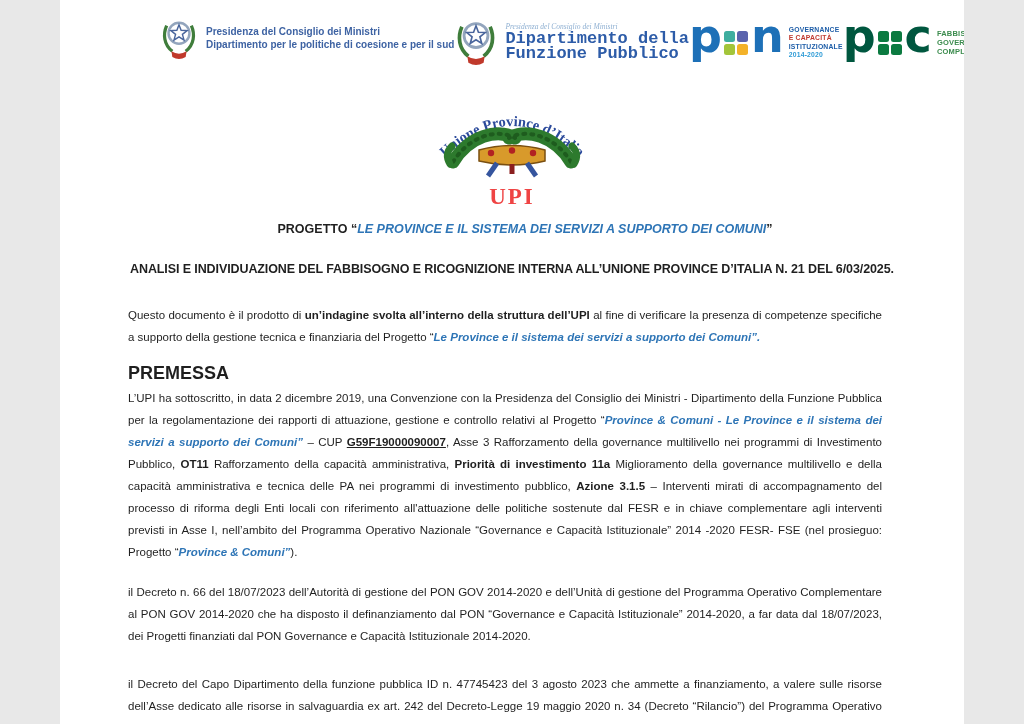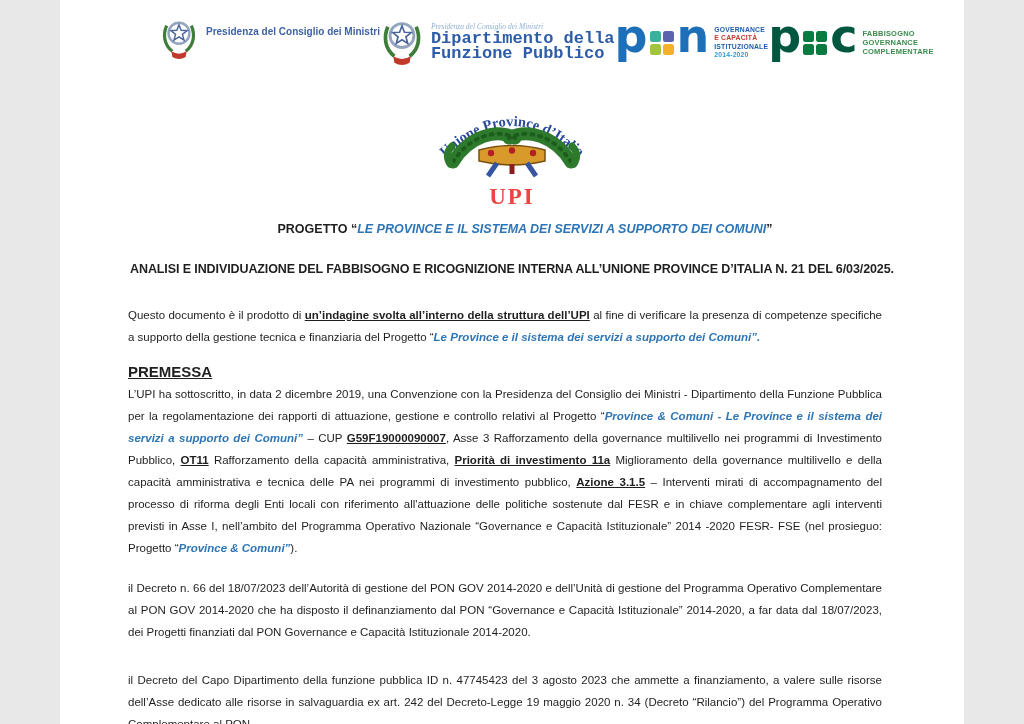--- a/index.html
+++ b/index.html
@@ -42,28 +42,28 @@
   
   .title1 { position:absolute; top:222px; left:0; width:100%; text-align:center;
             font-size:12.5px; font-weight:bold;padding-left:13px; }
   .title1 .proj { color:var(--accent,#2e75b6); font-style:italic; }
   .title2 { position:absolute; top:262px; left:40px; right:40px; text-align:center;
             font-size:12.5px; font-weight:bold; letter-spacing:-0.1px; }
 
   
   .body { position:absolute; top:304px; left:68px; right:82px; }
   .par { font-size:11.5px; line-height:22px; text-align:justify; margin:0; }
-  .premessa-h { font-size:15px; font-weight:bold; text-decoration:underline;
+  .premessa-h { font-size:18px; font-weight:bold; 
                 margin:15px 0 3px 0; }
   .sp1 { margin-top:0; }
   .sp2 { margin-top:18px; }
   .sp3 { margin-top:26px; }
 
   .run-r  { }
-  .run-b  { font-weight:bold;text-decoration:underline; }
+  .run-b  { font-weight:bold; }
   .run-bib{ color:var(--accent,#2e75b6); font-weight:bold; font-style:italic; }
   .run-bu { font-weight:bold; text-decoration:underline; }
 </style>
 </head>
 <body>
 
 <div class="page">
 
   <div class="header">
 
@@ -72,20 +72,21 @@
         <svg viewBox="0 0 40 46" width="38" height="44">
           <circle cx="20" cy="18" r="11" fill="#ffffff" stroke="#93a5bd" stroke-width="2.6"></circle>
           <polygon points="20,9 22.23,14.93 28.56,15.2 23.61,19.17 25.29,25.28 20,21.8 14.71,25.28 16.39,19.17 11.44,15.2 17.77,14.93" fill="#fdfdfd" stroke="#49659c" stroke-width="1.5"></polygon>
           <path d="M7 10 C3 19 4 30 13 37" stroke="#3f7d3b" stroke-width="3.4" fill="none"></path>
           <path d="M33 10 C37 19 36 30 27 37" stroke="#3f7d3b" stroke-width="3.4" fill="none"></path>
           <path d="M12 37 Q20 42 28 37 L27 43 Q20 47 13 43 Z" fill="#c0392b"></path>
         </svg>
       </span>
       <div class="pcm-text">
         <div>Presidenza del Consiglio dei Ministri</div>
+        <div>Dipartimento per le politiche di coesione e per il sud</div>
       </div>
     </div>
 
     <div class="logo">
       <span>
         <svg viewBox="0 0 40 46" width="44" height="50">
           <circle cx="20" cy="18" r="11" fill="#ffffff" stroke="#93a5bd" stroke-width="2.6"></circle>
           <polygon points="20,9 22.23,14.93 28.56,15.2 23.61,19.17 25.29,25.28 20,21.8 14.71,25.28 16.39,19.17 11.44,15.2 17.77,14.93" fill="#fdfdfd" stroke="#49659c" stroke-width="1.5"></polygon>
           <path d="M7 10 C3 19 4 30 13 37" stroke="#3f7d3b" stroke-width="3.4" fill="none"></path>
           <path d="M33 10 C37 19 36 30 27 37" stroke="#3f7d3b" stroke-width="3.4" fill="none"></path>

